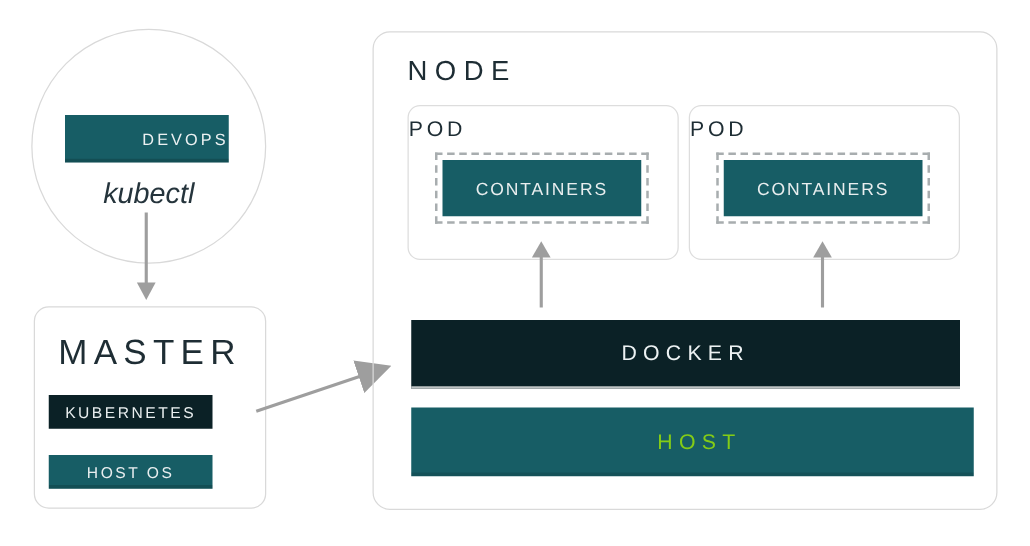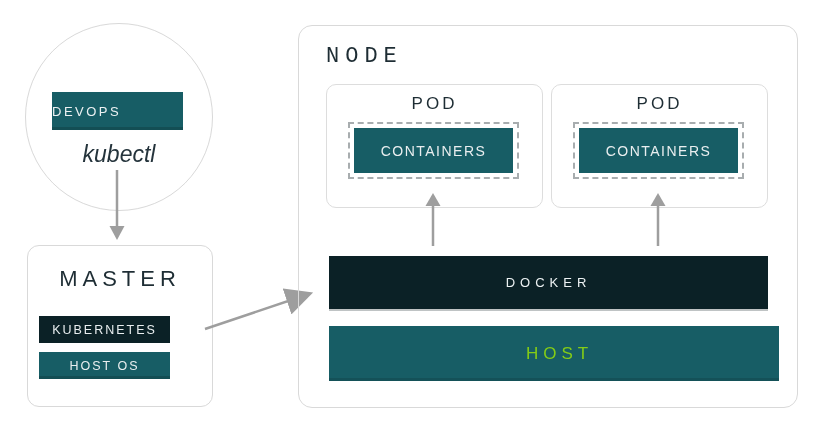--- a/index.html
+++ b/index.html
@@ -16,87 +16,87 @@
   
   .devops-circle {
     left: 25px; top: 23px; width: 188px; height: 188px;
     border: 1px solid var(--border); border-radius: 50%;
     box-sizing: border-box;
   }
   .devops-box {
     left: 52px; top: 92px; width: 131px; height: 38px;
     background: var(--teal);
     box-shadow: inset 0 -3px rgba(0,0,0,0.16);
-    display: flex; align-items: center; justify-content: flex-start;
+    display: flex; align-items: center; justify-content: flex-end;
     color: #ecf1f2; font-size: 13px; letter-spacing: 2.5px;
   }
   .kubectl-caption {
     left: 25px; top: 141px; width: 188px;
     text-align: center; font-style: italic;
     font-size: 23px; color: #25343c;
   }
 
   
   .master-box {
     left: 27px; top: 245px; width: 186px; height: 162px;
     border: 1px solid var(--border); border-radius: 12px;
     box-sizing: border-box;
   }
   .master-title {
     margin-top: 20px; text-align: center;
-    font-size: 22px; letter-spacing: 5px; color: var(--title);
+    font-size: 28px; letter-spacing: 5px; color: var(--title);
   }
   .layer-bar {
     position: absolute; left: 11px; width: 131px; height: 27px;
     display: flex; align-items: center; justify-content: center;
     color: #e9eeef; font-size: 12.5px; letter-spacing: 2px;
   }
   .layer-kubernetes { top: 70px; background: var(--dark); }
   .layer-hostos {
-    top: 106px; background: var(--teal);
+    top: 118px; background: var(--teal);
     box-shadow: inset 0 -3px rgba(0,0,0,0.16);
   }
 
   
   .node-box {
     left: 298px; top: 25px; width: 500px; height: 383px;
     border: 1px solid var(--border); border-radius: 14px;
     box-sizing: border-box;
   }
   .node-title {
     position: absolute; left: 27px; top: 18px;
-    font-size: 22px; letter-spacing: 6px; color: var(--title); font-family: Liberation Mono, monospace;
+    font-size: 22px; letter-spacing: 6px; color: var(--title);
   }
   .pod-box {
     position: absolute; top: 58px; width: 217px; height: 124px;
     border: 1px solid #dddddd; border-radius: 10px;
     box-sizing: border-box;
   }
   .pod-1 { left: 27px; }
   .pod-2 { left: 252px; }
   .pod-title {
-    margin-top: 9px; text-align: center;
+    margin-top: 9px; text-align: left;
     font-size: 17px; letter-spacing: 3px; color: var(--title);
   }
   .containers-dashed {
     position: absolute; left: 21px; top: 37px; width: 171px; height: 57px;
     border: 2px dashed #a8adaf; box-sizing: border-box; padding: 4px;
   }
   .containers-fill {
     width: 100%; height: 100%;
     background: var(--teal);
     display: flex; align-items: center; justify-content: center;
     color: #e9eeef; font-size: 14px; letter-spacing: 1.5px;
   }
   .docker-bar {
     position: absolute; left: 30px; top: 230px; width: 439px; height: 55px;
     background: var(--dark);
     border-bottom: 2px solid #bfc3c4; box-sizing: border-box;
     display: flex; align-items: center; justify-content: center;
-    color: #edf2f3; font-size: 13px; letter-spacing: 5px;
+    color: #edf2f3; font-size: 17px; letter-spacing: 5px;
   }
   .host-bar {
     position: absolute; left: 30px; top: 300px; width: 439px; height: 55px;
     background: var(--teal);
     box-shadow: inset 0 -3px rgba(0,0,0,0.12);
     display: flex; align-items: center; justify-content: center;
     color: #84cc16; font-size: 17px; letter-spacing: 5px; padding-left: 11px;
   }
 
   .arrow-svg { position: absolute; overflow: visible; }

